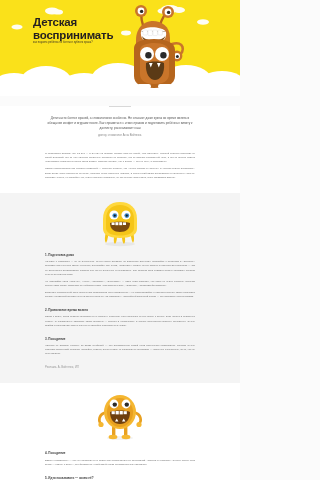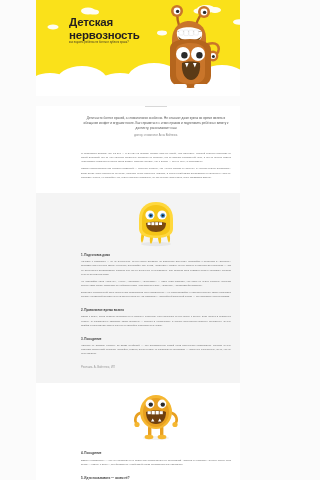--- a/index.html
+++ b/index.html
@@ -2,21 +2,21 @@
 <html lang="ru"><head>
 <meta charset="utf-8">
 <style>
   html,body{margin:0;padding:0;}
   body{
     width:240px;height:480px;overflow:hidden;
     background:#fbfbfb;
     font-family:"Liberation Sans", sans-serif;
     -webkit-font-smoothing:antialiased;
   }
-  .page{position:relative;width:240px;height:480px;background:#fbfbfb;margin-left:36px;}
+  .page{position:relative;width:240px;height:480px;background:#fbfbfb;}
 
   
   .hero{position:relative;width:240px;height:96px;background:#fae11a;overflow:hidden;}
 
   .hero-clouds{position:absolute;left:0;top:0;width:240px;height:96px;}
 
   .hero-title{
     position:absolute;left:33px;top:16px;width:110px;
     color:#231f20;font-weight:bold;font-size:11.5px;line-height:12.5px;
     letter-spacing:-0.2px;
@@ -90,21 +90,21 @@
         <ellipse cx="84" cy="86" rx="24" ry="13"></ellipse>
         <ellipse cx="118" cy="80" rx="27" ry="17"></ellipse>
         <ellipse cx="152" cy="85" rx="23" ry="13"></ellipse>
         <ellipse cx="186" cy="81" rx="26" ry="16"></ellipse>
         <ellipse cx="222" cy="85" rx="24" ry="14"></ellipse>
       </g>
     </svg>
 
     <div class="hero-title">
       <span>Детская</span>
-      <span>нервозность</span>
+      <span>воспринимать</span>
     </div>
     <div class="hero-sub">как научить ребёнка не бояться зубного врача?</div>
 
     <svg class="hero-monster" viewBox="0 0 72 88">
 
       <path d="M26 30 C22 20 20 12 22 7" stroke="#b5651d" stroke-width="2.4" fill="none" stroke-linecap="round"></path>
       <path d="M38 29 C40 19 43 12 47 8" stroke="#b5651d" stroke-width="2.4" fill="none" stroke-linecap="round"></path>
       <circle cx="21" cy="7" r="6" fill="#c9752a"></circle>
       <circle cx="21" cy="7" r="3.4" fill="#ffffff"></circle>
       <circle cx="21.6" cy="7.4" r="1.7" fill="#2b2b2b"></circle>

